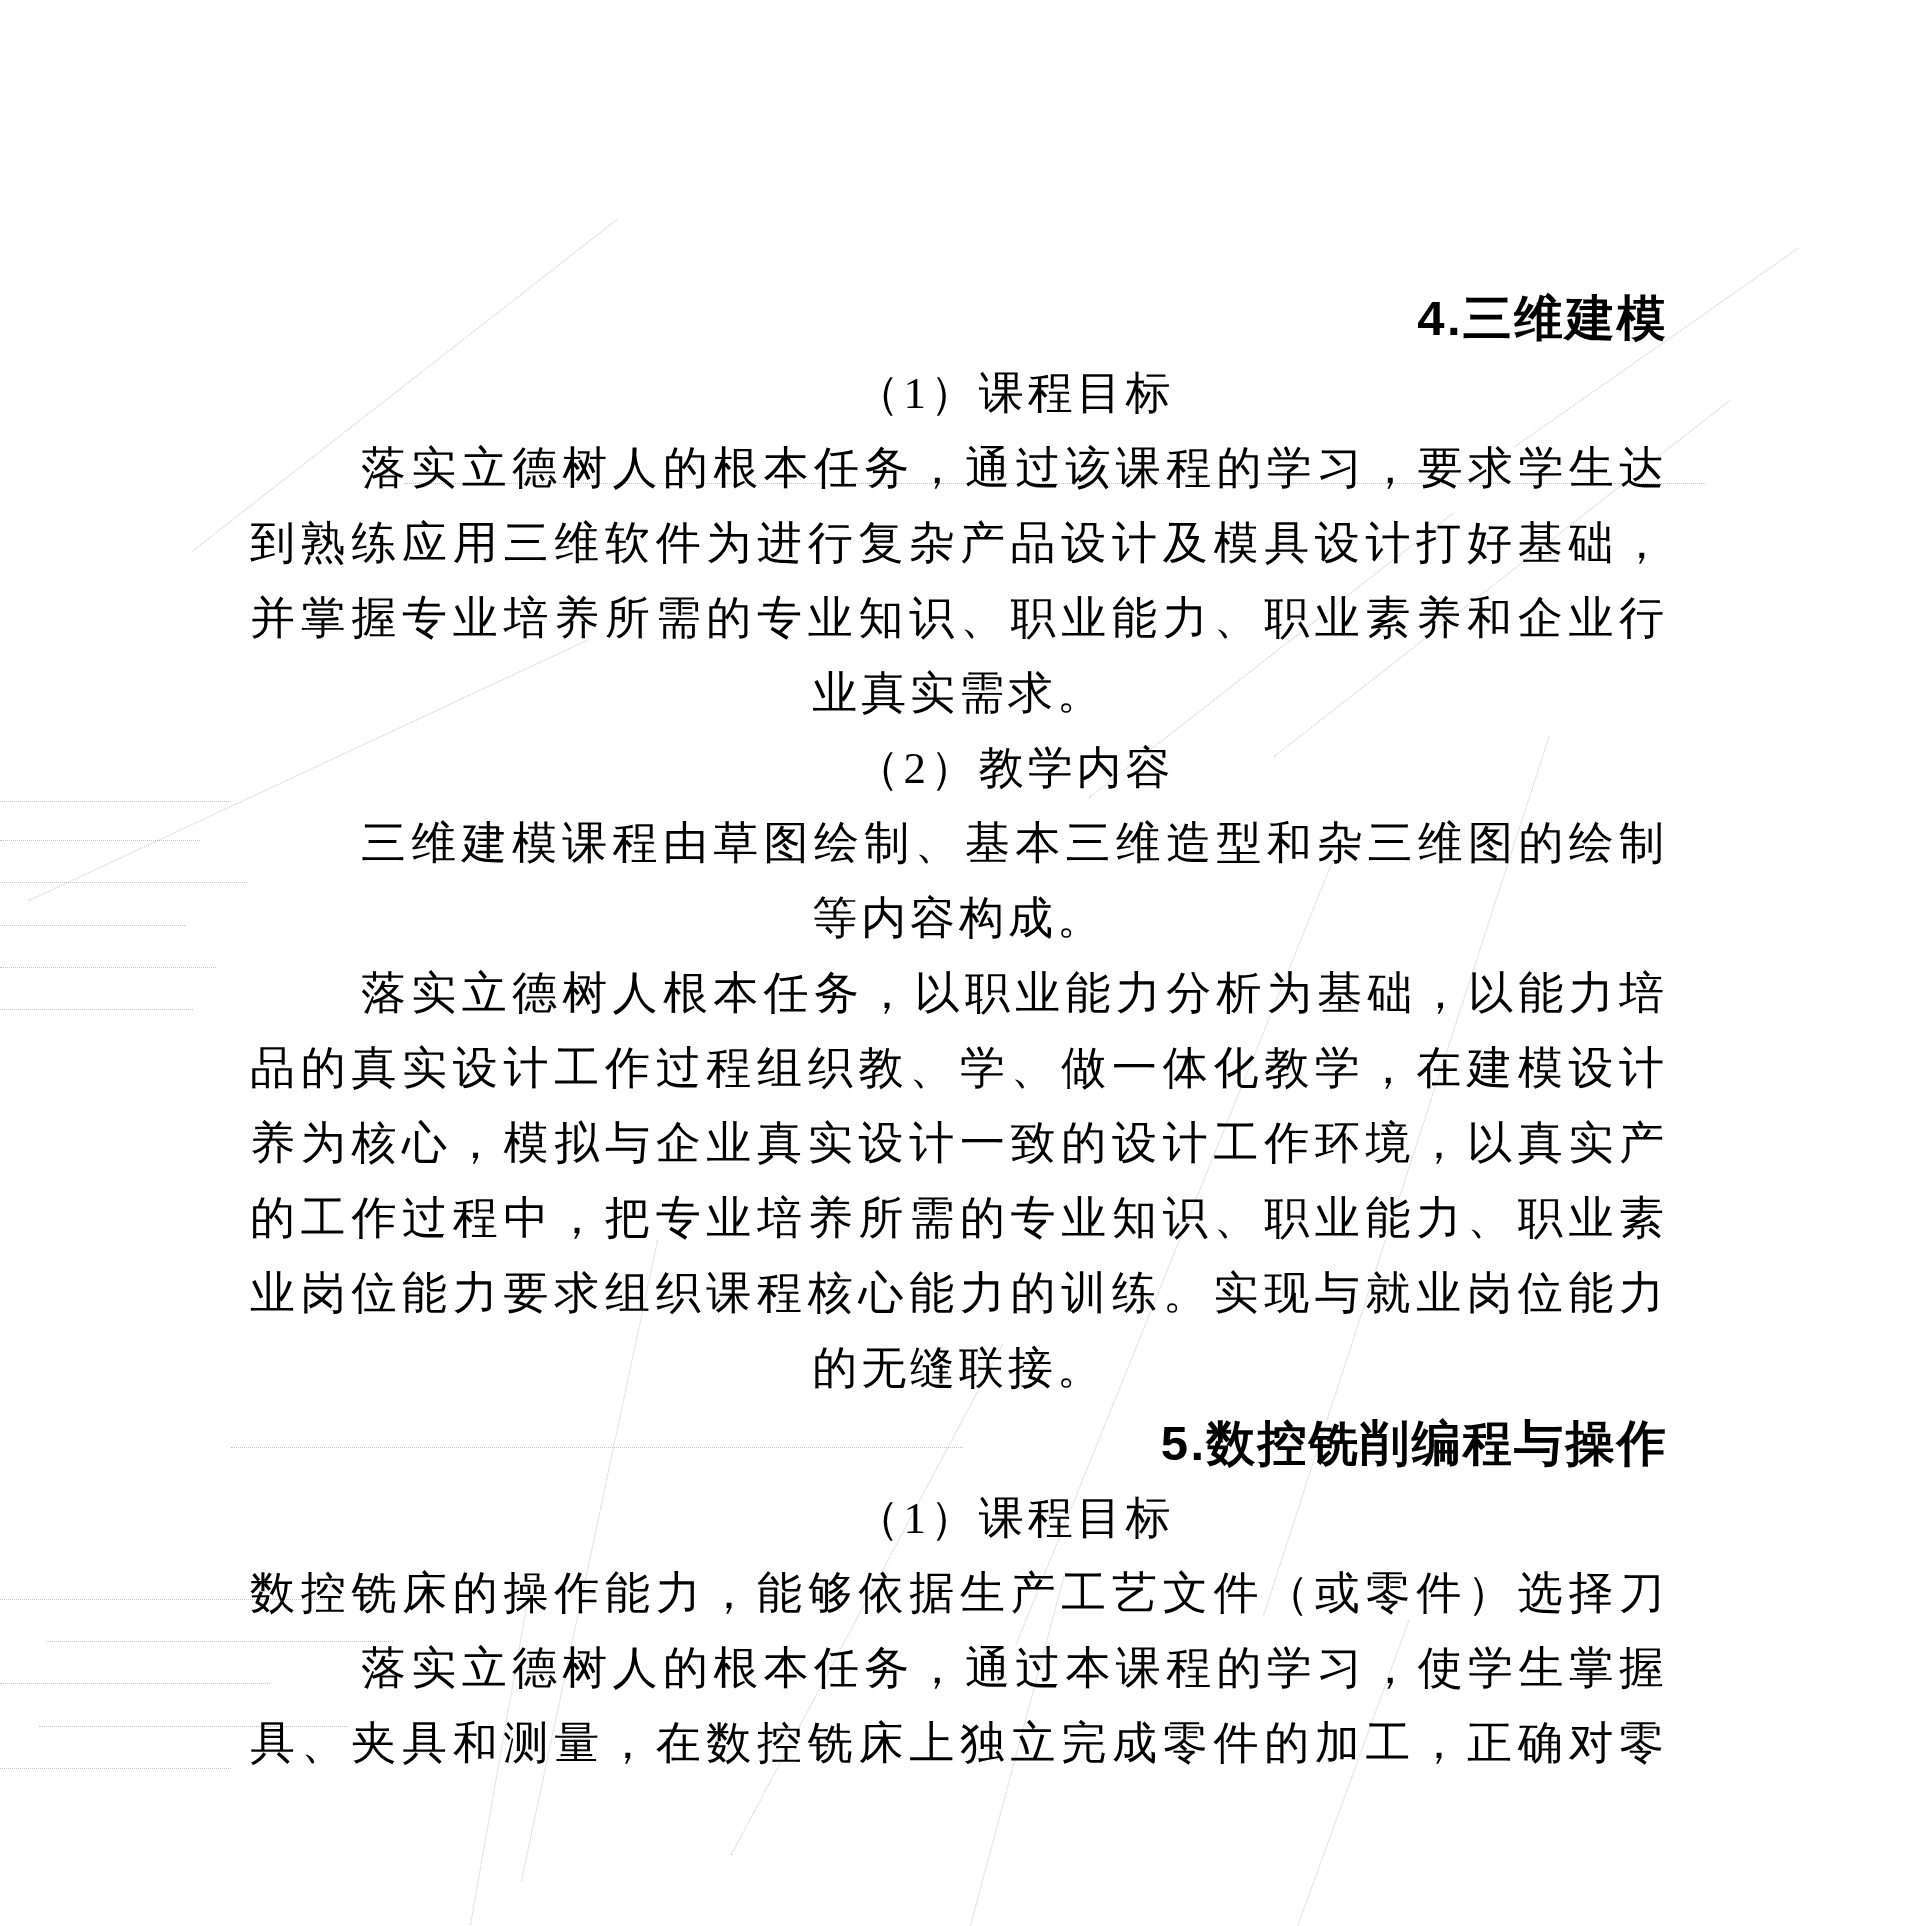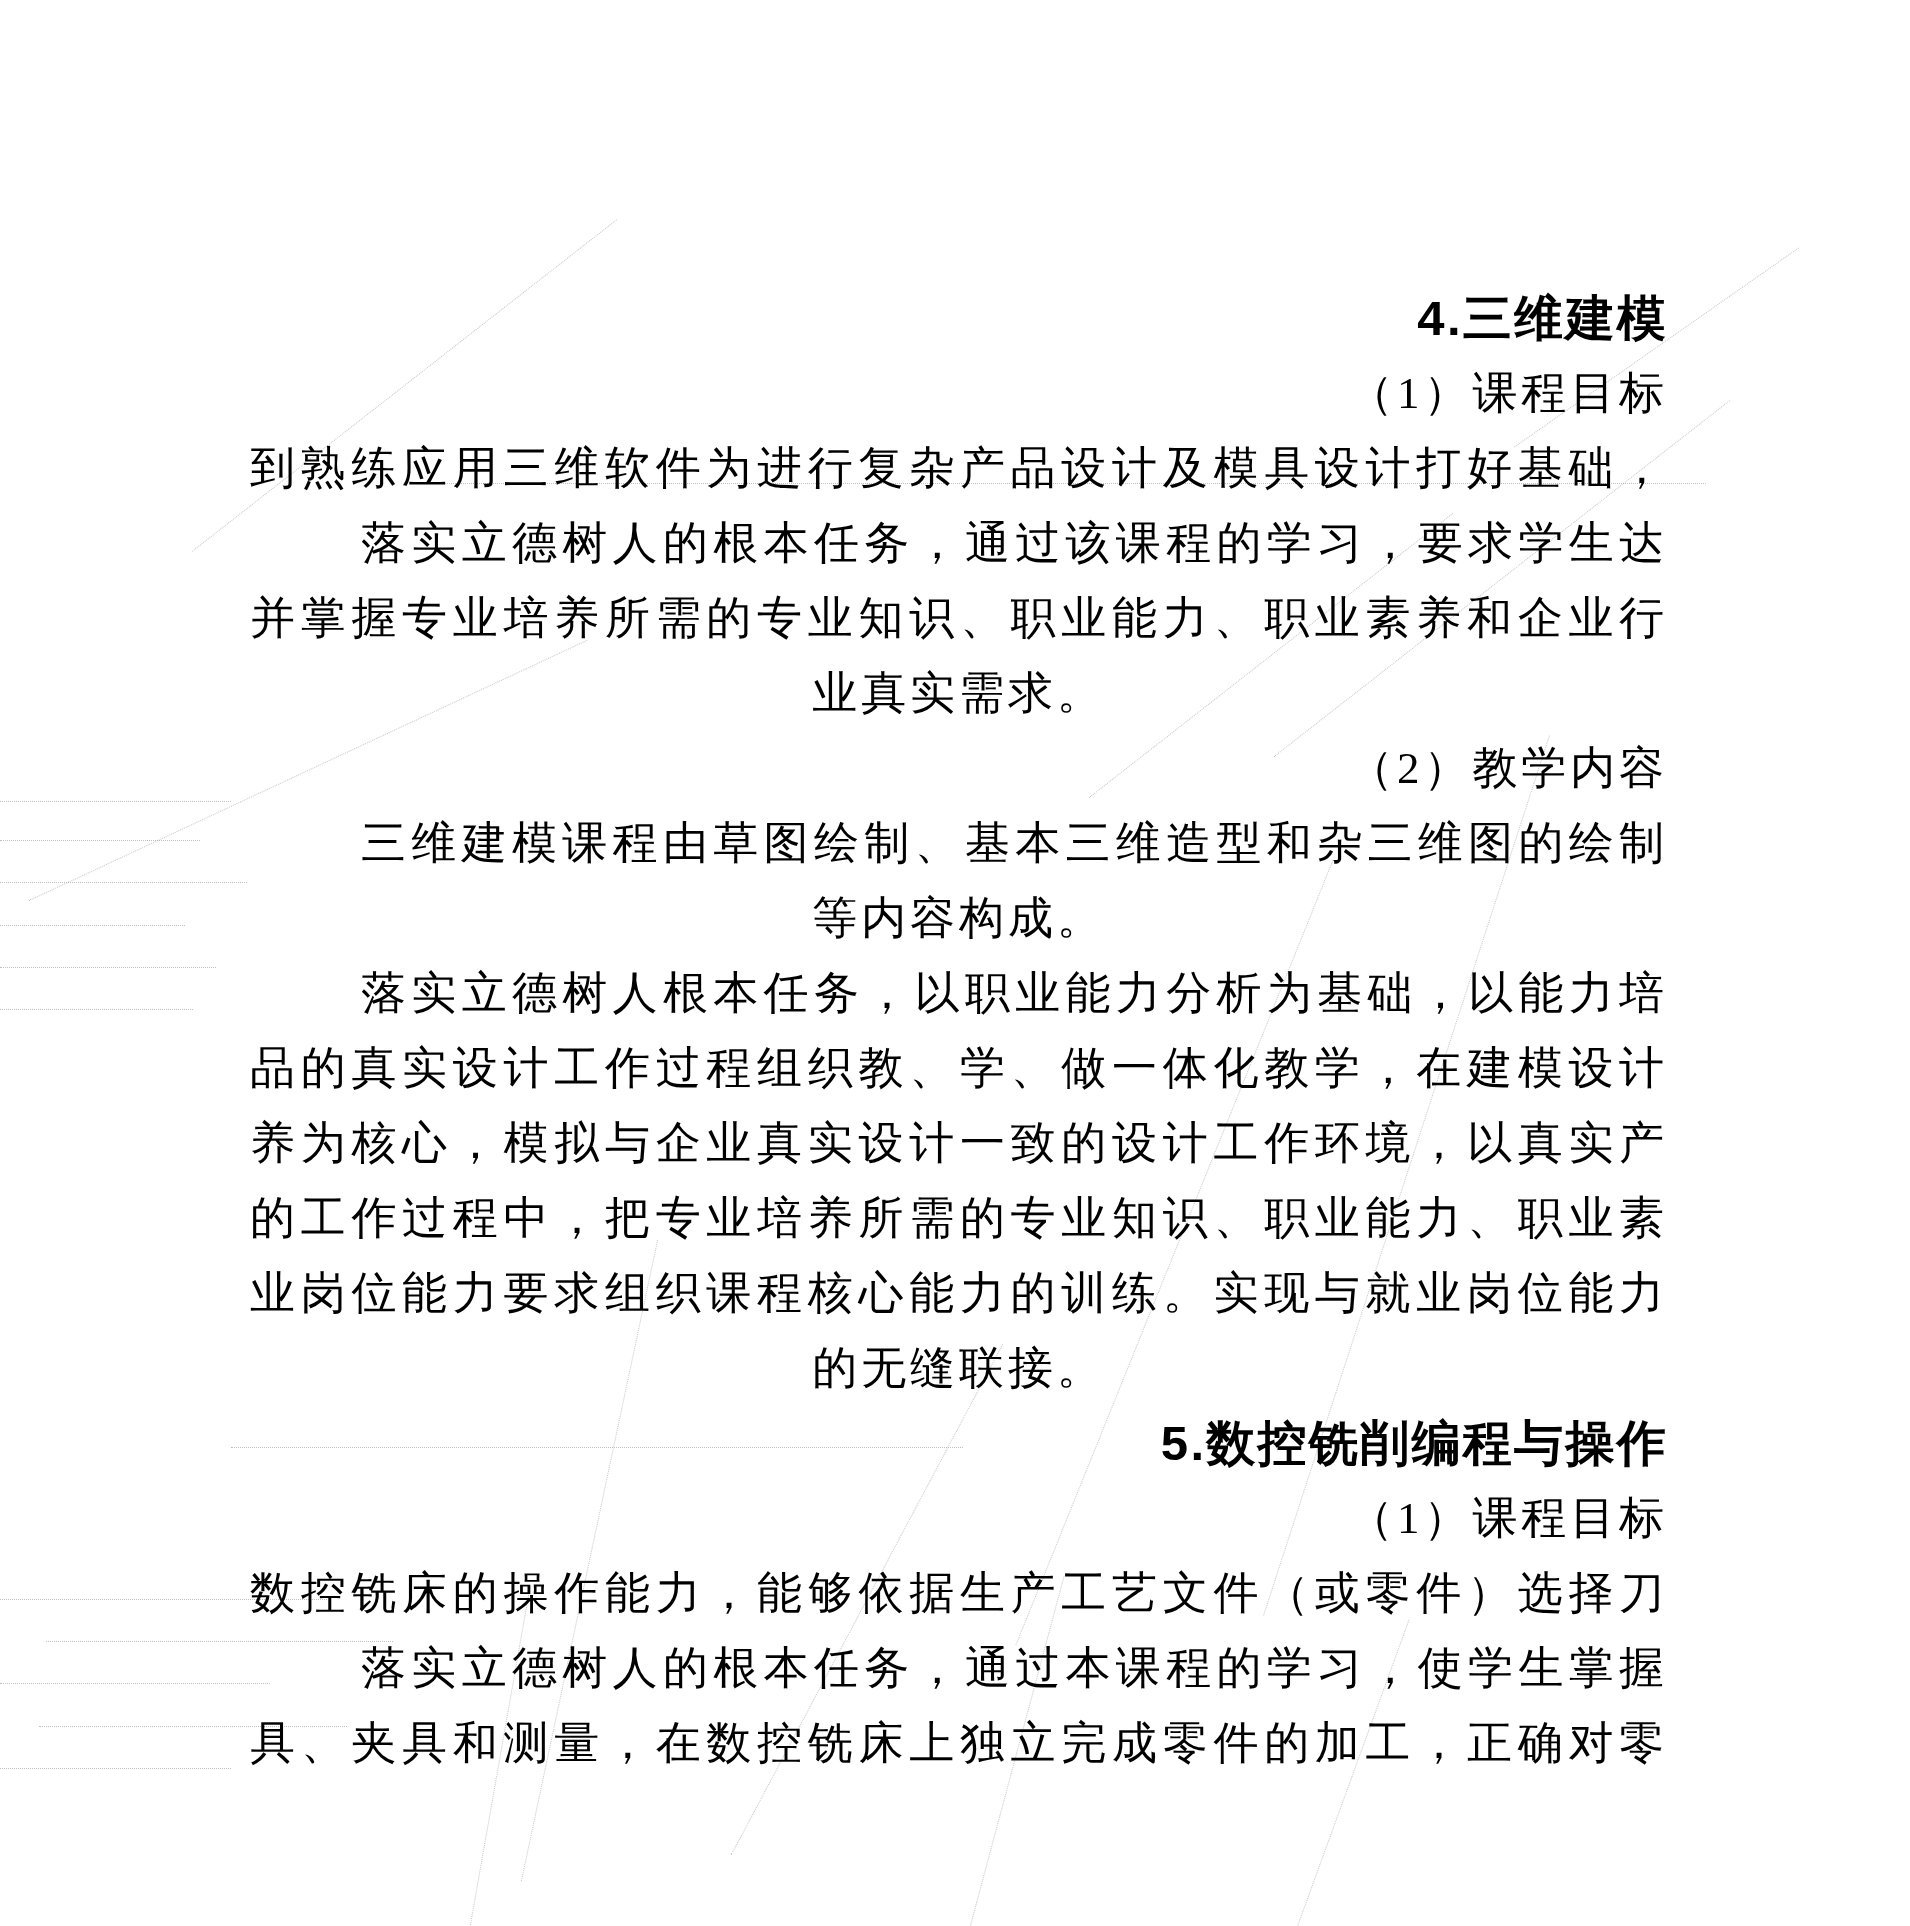--- a/index.html
+++ b/index.html
@@ -30,21 +30,21 @@
   .h1 {
     font-family: "Liberation Sans", "DejaVu Sans", sans-serif;
     font-weight: bold;
     font-size: 49px;
     letter-spacing: 2.3px;
     padding-left: 101px;
     text-align: right;
   }
   .sub {
     padding-left: 111px;
-    text-align: right;
+    text-align: center;
   }
   .pline {
     text-align: justify;
     text-align-last: justify;
     text-justify: inter-character;
   }
   .pline.first { padding-left: 111px; }
   .pline.last {
     text-align: center;
     text-align-last: auto;
@@ -90,22 +90,22 @@
     <div class="diag" style="left: 578px; top: 1599px; width: 578px; transform: rotate(-62deg);"></div>
     <div class="diag" style="left: -58px; top: 2080px; width: 1002px; transform: rotate(-80deg);"></div>
     <div class="diag" style="left: 482px; top: 2022px; width: 925px; transform: rotate(-75deg);"></div>
     <div class="diag" style="left: 944px; top: 1945px; width: 693px; transform: rotate(-70deg);"></div>
     <div class="diag" style="left: 1483px; top: 347px; width: 347px; transform: rotate(-35deg);"></div>
   </div>
 
 <div id="doc">
     <div class="line h1">4.三维建模</div>
     <div class="line sub">（1）课程目标</div>
+    <div class="line pline first">落实立德树人的根本任务，通过该课程的学习，要求学生达</div>
     <div class="line pline">到熟练应用三维软件为进行复杂产品设计及模具设计打好基础，</div>
-    <div class="line pline first">落实立德树人的根本任务，通过该课程的学习，要求学生达</div>
     <div class="line pline">并掌握专业培养所需的专业知识、职业能力、职业素养和企业行</div>
     <div class="line pline last">业真实需求。</div>
     <div class="line sub">（2）教学内容</div>
     <div class="line pline first">三维建模课程由草图绘制、基本三维造型和杂三维图的绘制</div>
     <div class="line pline last">等内容构成。</div>
     <div class="line pline first">落实立德树人根本任务，以职业能力分析为基础，以能力培</div>
     <div class="line pline">品的真实设计工作过程组织教、学、做一体化教学，在建模设计</div>
     <div class="line pline">养为核心，模拟与企业真实设计一致的设计工作环境，以真实产</div>
     <div class="line pline">的工作过程中，把专业培养所需的专业知识、职业能力、职业素</div>
     <div class="line pline">业岗位能力要求组织课程核心能力的训练。实现与就业岗位能力</div>

